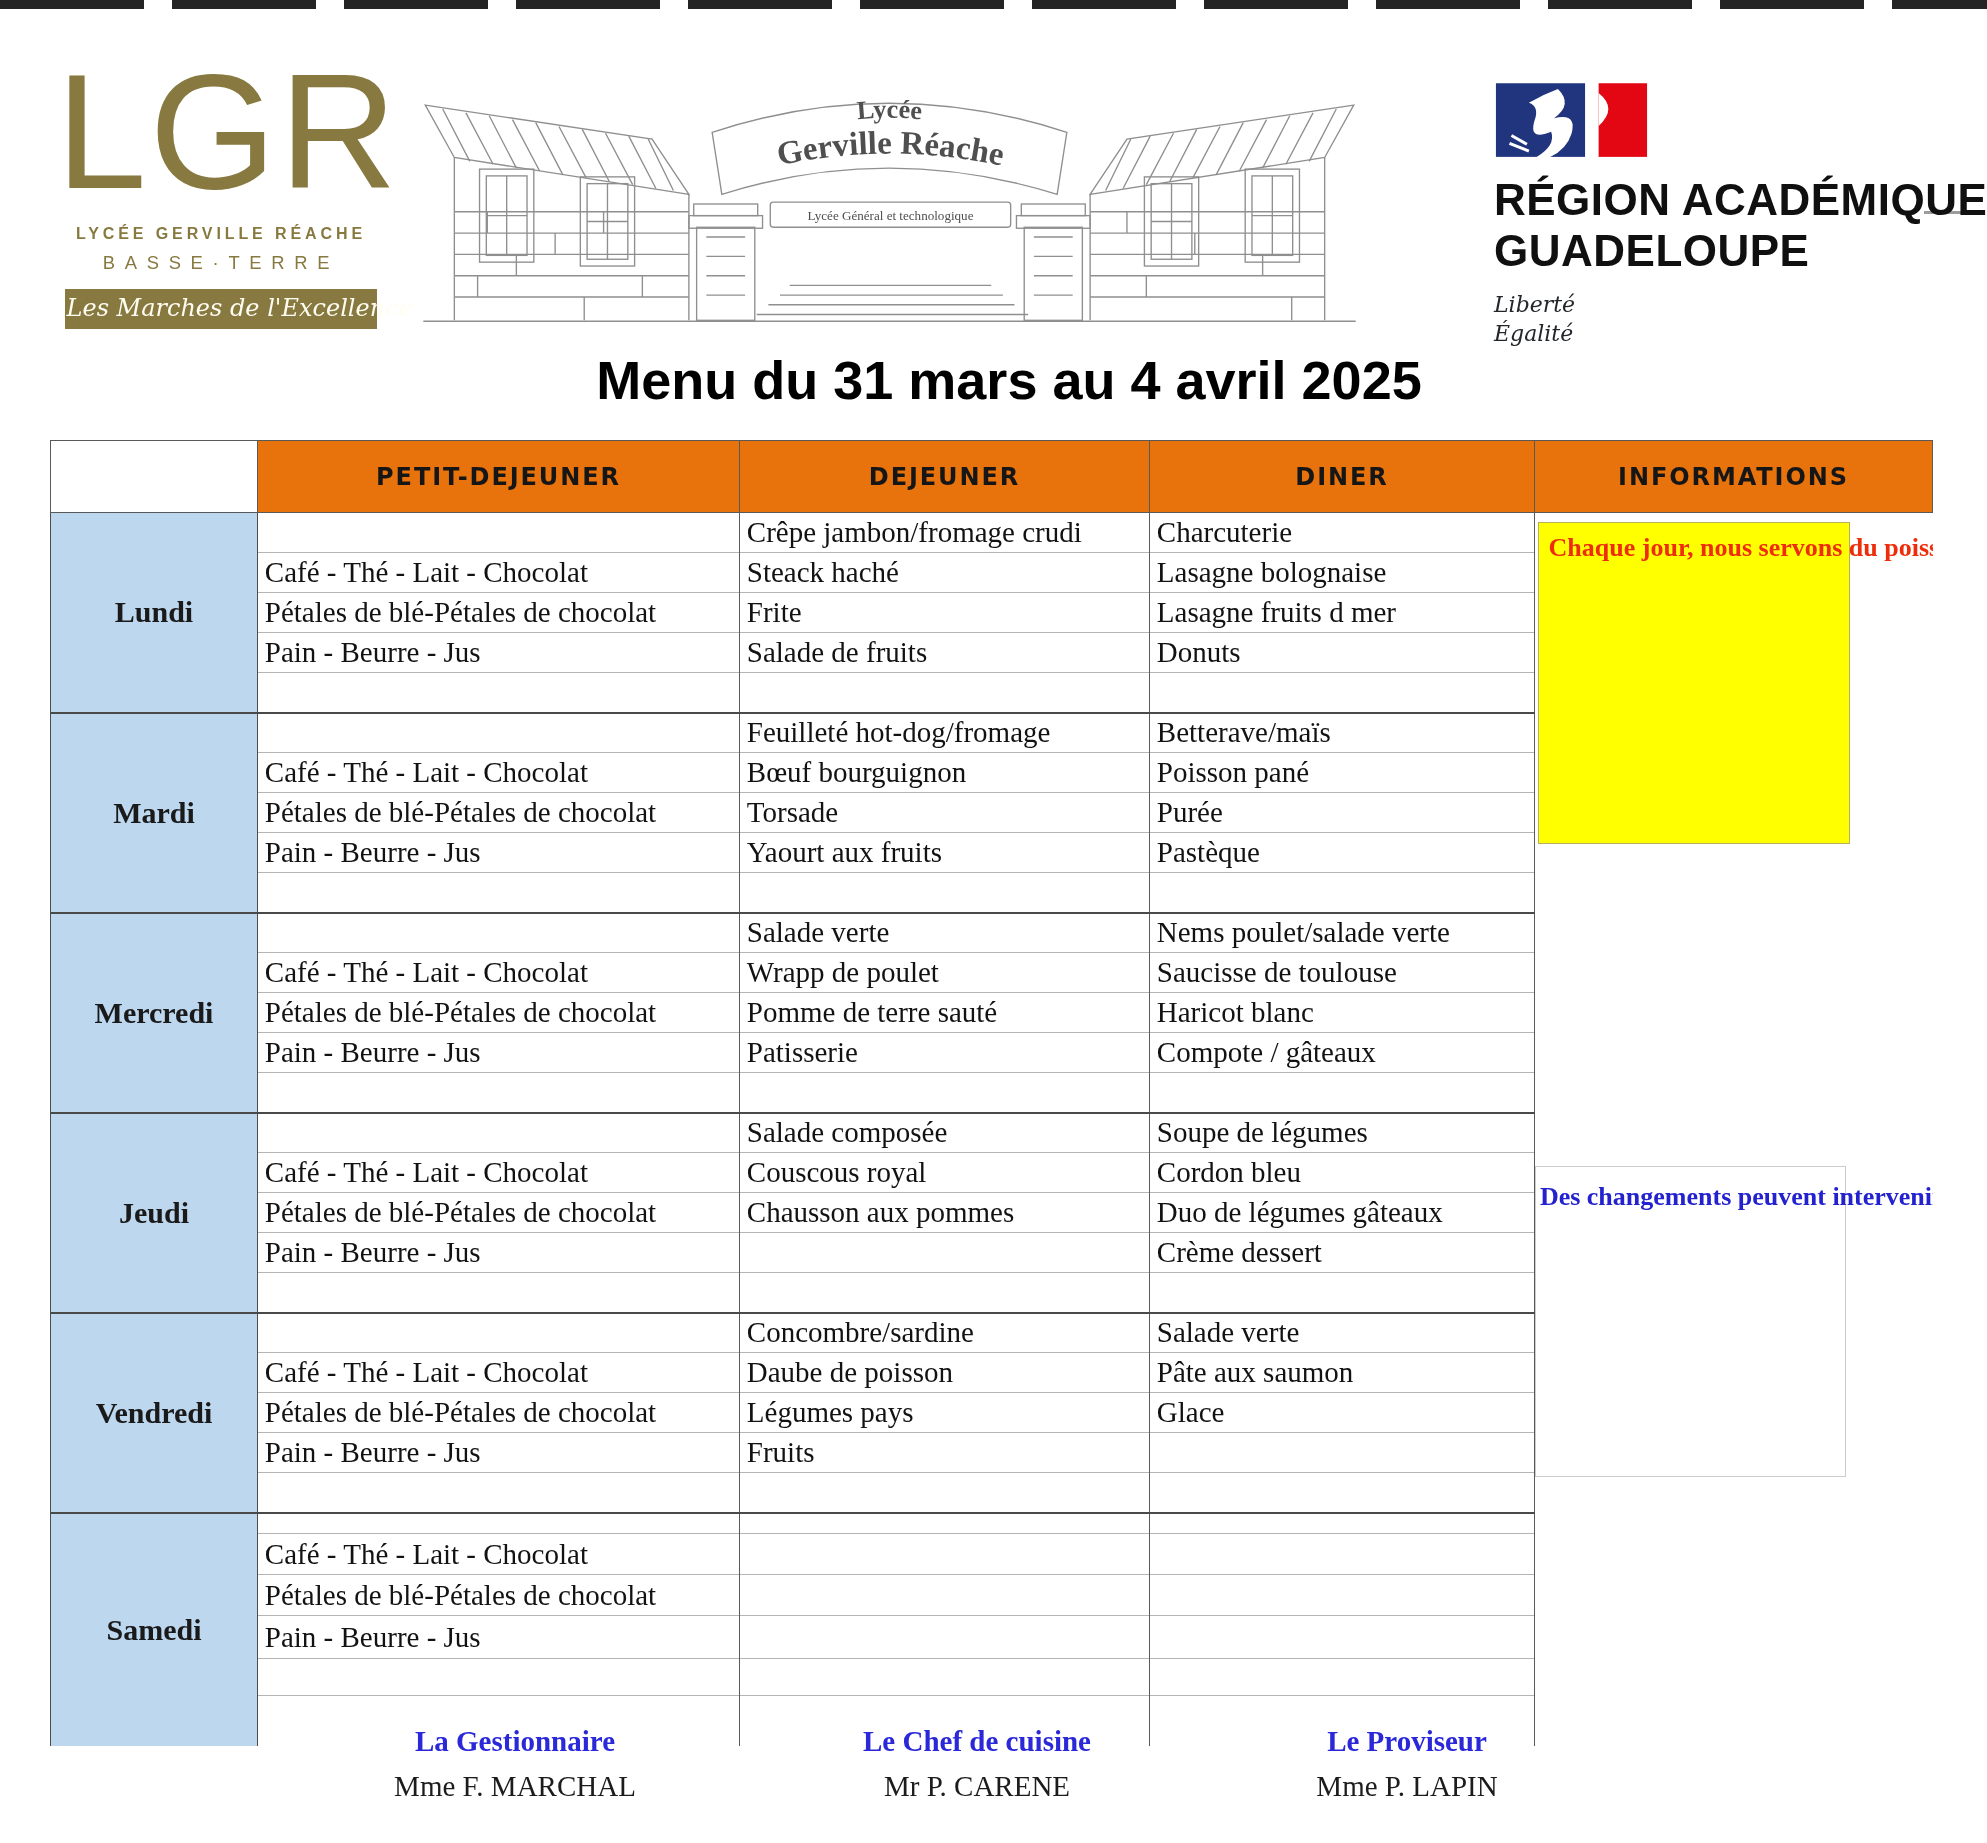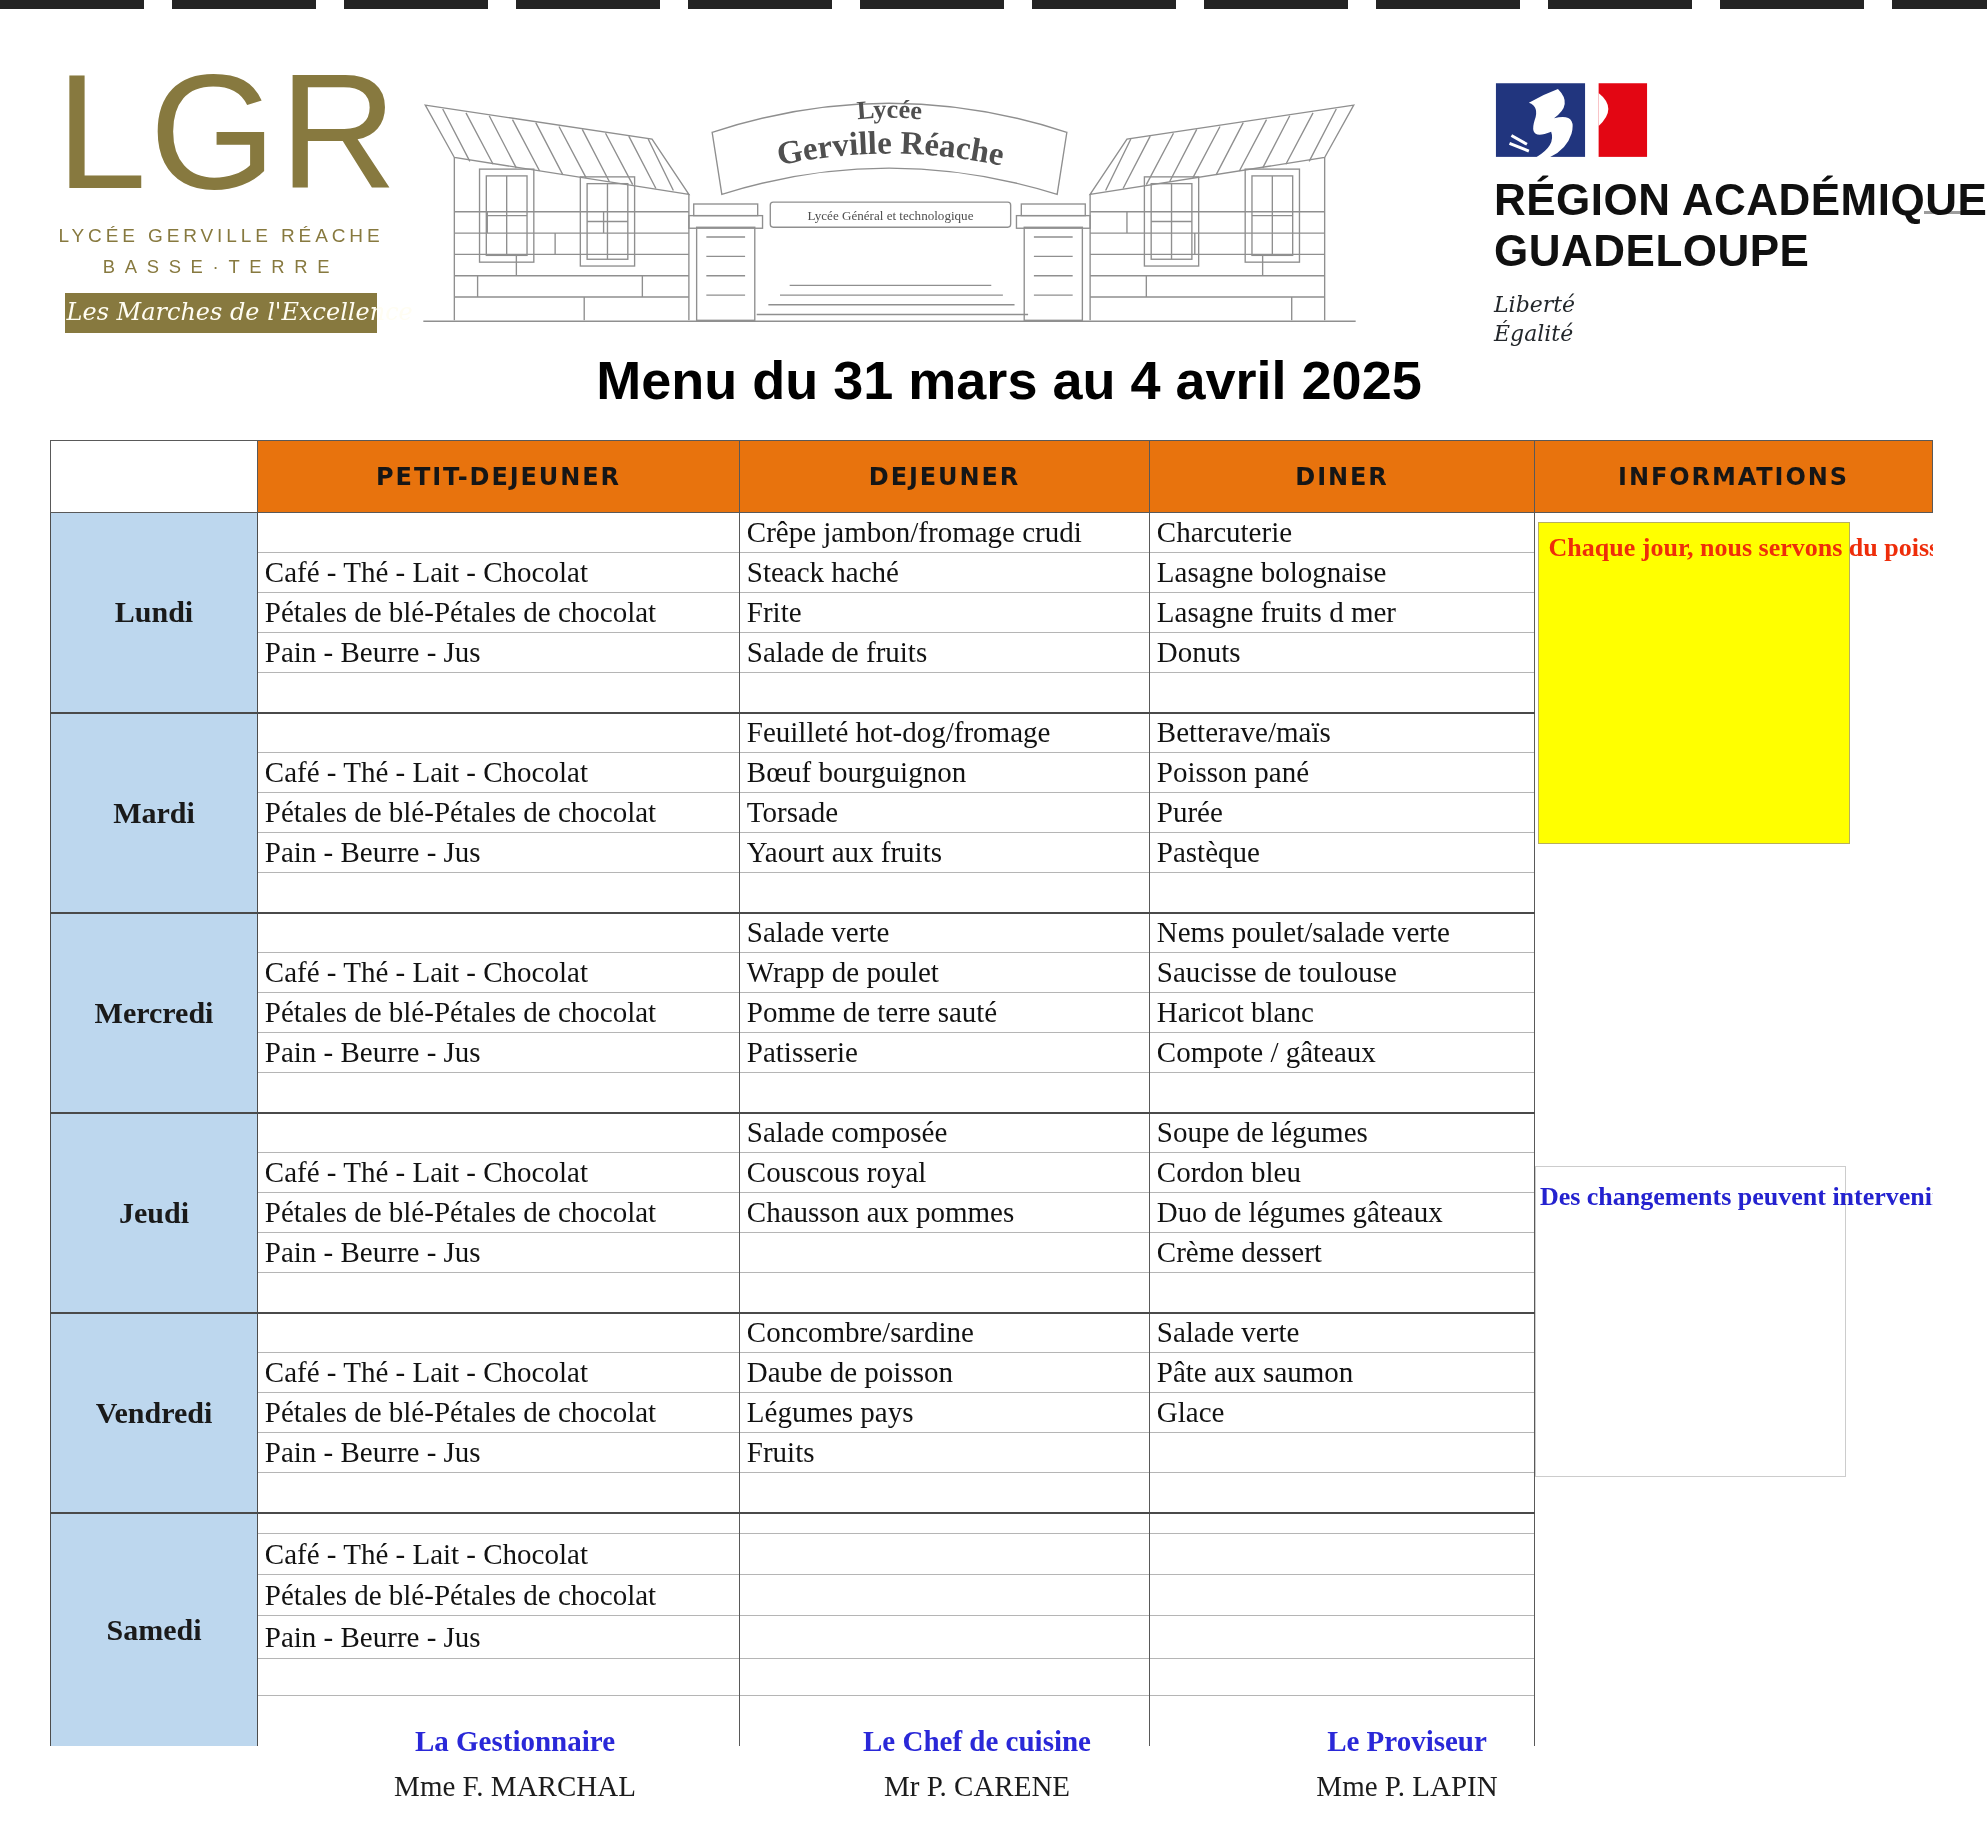--- a/index.html
+++ b/index.html
@@ -7,22 +7,22 @@
         font-family:"Liberation Serif",serif;color:#1a1a1a;}
   
   .scan-edge{position:absolute;top:0;left:0;width:1987px;height:8.7px;
     background:repeating-linear-gradient(90deg,#242424 0 144px,transparent 144px 172px);}
   .artifact-dash{position:absolute;left:1924px;top:211px;width:43px;height:2.9px;background:#9c9c9c;}
 
   
   .lgr{position:absolute;left:56px;top:49px;width:330px;text-align:center;}
   .lgr-acronym{font-family:"Liberation Sans",sans-serif;font-weight:400;font-size:163px;
     line-height:1.02;color:#87793f;letter-spacing:2.9px;}
-  .lgr-sub1{font-family:"Liberation Sans",sans-serif;font-size:19px;letter-spacing:3.9px;
-    color:#87793f;margin-top:9.7px;white-space:nowrap;}
+  .lgr-sub1{font-family:"Liberation Sans",sans-serif;font-size:16px;letter-spacing:3.9px;
+    color:#87793f;margin-top:9.7px;white-space:nowrap;font-weight:bold;}
   .lgr-sub2{font-family:"Liberation Sans",sans-serif;font-size:18.4px;letter-spacing:9.7px;
     color:#87793f;margin-top:8.7px;white-space:nowrap;}
   .lgr-banner{margin:15.5px auto 0 auto;background:#87793f;color:#fffdf2;width:309px;
     font-family:"DejaVu Serif",serif;font-style:italic;font-size:24px;padding:4.9px 1.9px 6.8px 1.9px;
     white-space:nowrap;text-align:center;}
 
   
   .building{position:absolute;left:409px;top:47px;width:961px;height:283px;}
 
   

